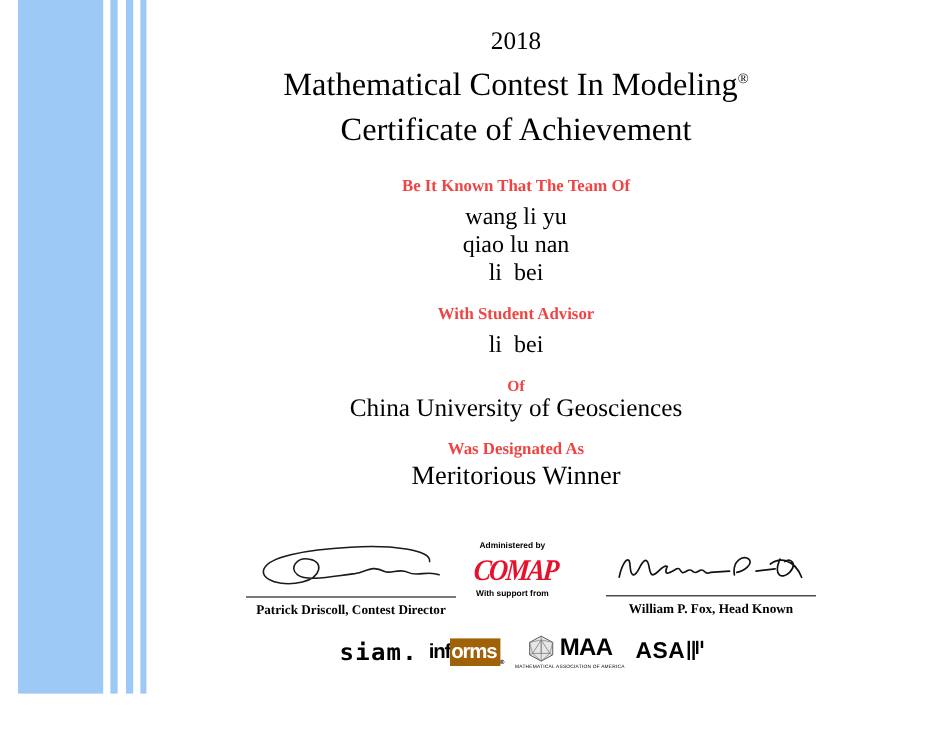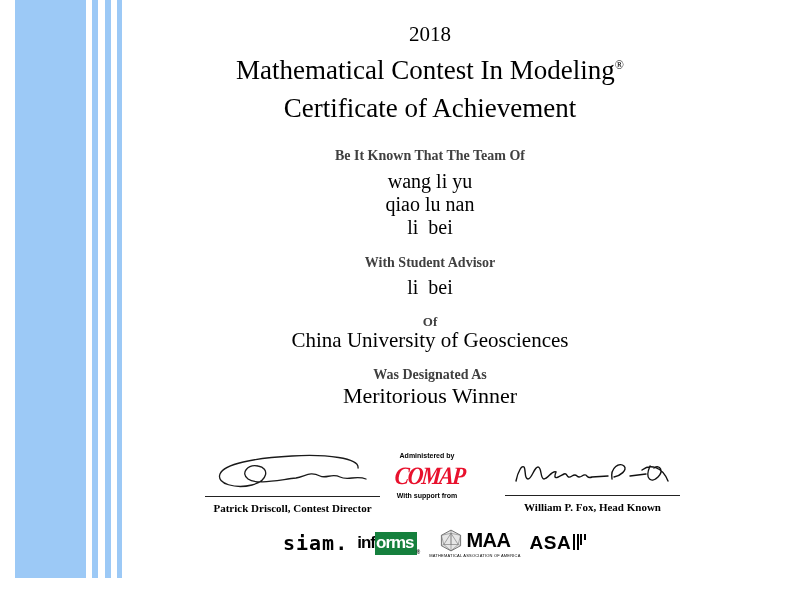--- a/index.html
+++ b/index.html
@@ -14,21 +14,21 @@
   .stripe-t2 { left:105px; width:6px; }
   .stripe-t3 { left:117px; width:5px; }
 
   
   .content { position:absolute; left:70px; top:0; width:720px; height:612px; }
   .line { position:absolute; left:0; right:0; text-align:center; white-space:pre; }
   .year            { top:22px;  font-size:21px; }
   .title           { top:55px;  font-size:27px; }
   .title sup       { font-size:12px; }
   .subtitle        { top:93px;  font-size:27px; }
-  .small-label     { font-weight:bold; font-size:14px; color:#404040; }
+  .small-label     { font-weight:bold; font-size:14px; color:#ef4444; }
   .team-label      { top:148px; }
   .member-0        { top:170px; font-size:20px; }
   .member-1        { top:193px; font-size:20px; }
   .member-2        { top:216px; font-size:20px; }
   .advisor-label   { top:255px; }
   .advisor-name    { top:276px; font-size:20px; }
   .of-label        { top:314px; font-size:13px; }
   .institution     { top:328px; font-size:21px; }
   .designation-label { top:367px; }
   .designation     { top:383px; font-size:22px; }
@@ -52,21 +52,21 @@
 
   
   .sponsors { position:absolute; left:283px; top:529px; height:28px;
               display:flex; align-items:center; gap:9px;
               font-family:"Liberation Sans","DejaVu Sans",sans-serif; }
   .siam { font-family:"DejaVu Sans Mono","Liberation Mono",monospace;
           font-weight:bold; font-size:20px; letter-spacing:1px;
           transform:scaleY(.95); }
   .informs { display:flex; align-items:center; font-weight:bold; font-size:17px; }
   .informs .prefix { letter-spacing:-1px; }
-  .informs .boxed  { background:#15803d; color:#fff; padding:1px 3px 2px 1px;
+  .informs .boxed  { background:#a16207; color:#fff; padding:1px 3px 2px 1px;
                      letter-spacing:-1px; }
   .informs .reg { font-size:5px; align-self:flex-end; }
   .maa { display:flex; flex-direction:column; align-items:center; }
   .maa-row { display:flex; align-items:center; gap:3px; }
   .maa-label { font-weight:bold; font-size:20px; letter-spacing:-.5px; }
   .maa-caption { font-size:4px; letter-spacing:.2px; white-space:nowrap;
                  margin-top:1px; }
   .asa { display:flex; align-items:flex-start; gap:2px; }
   .asa-label { font-size:19px; font-weight:600; letter-spacing:.5px; }
   .asa-bars { display:flex; align-items:flex-start; gap:1.5px; margin-top:2px; }

